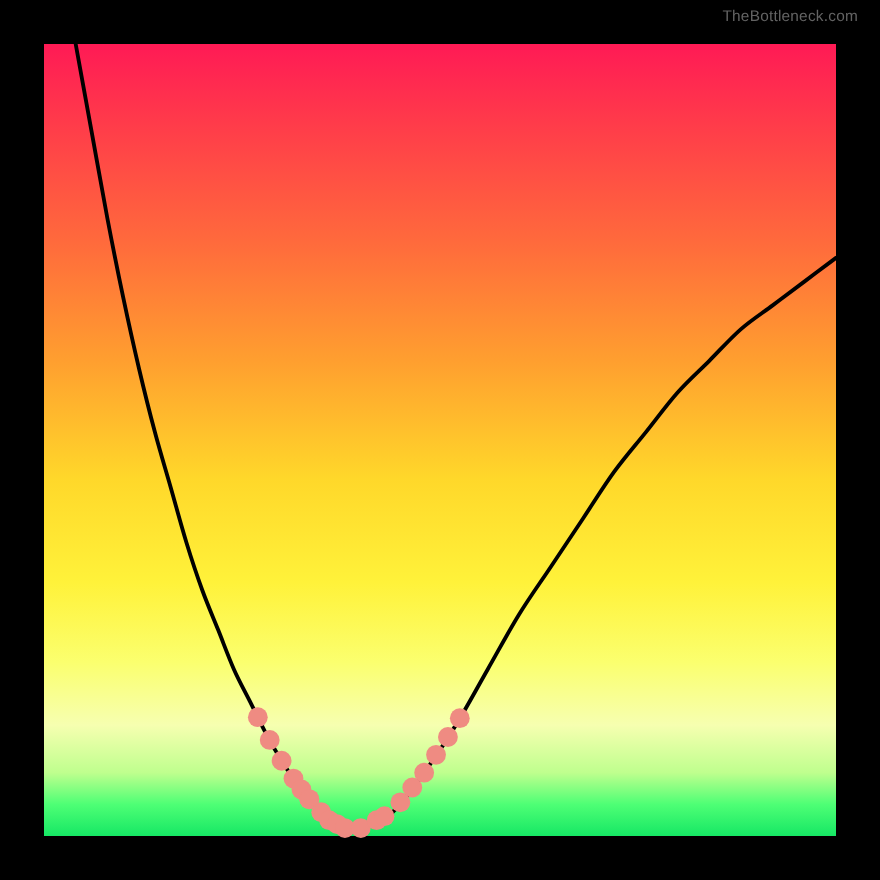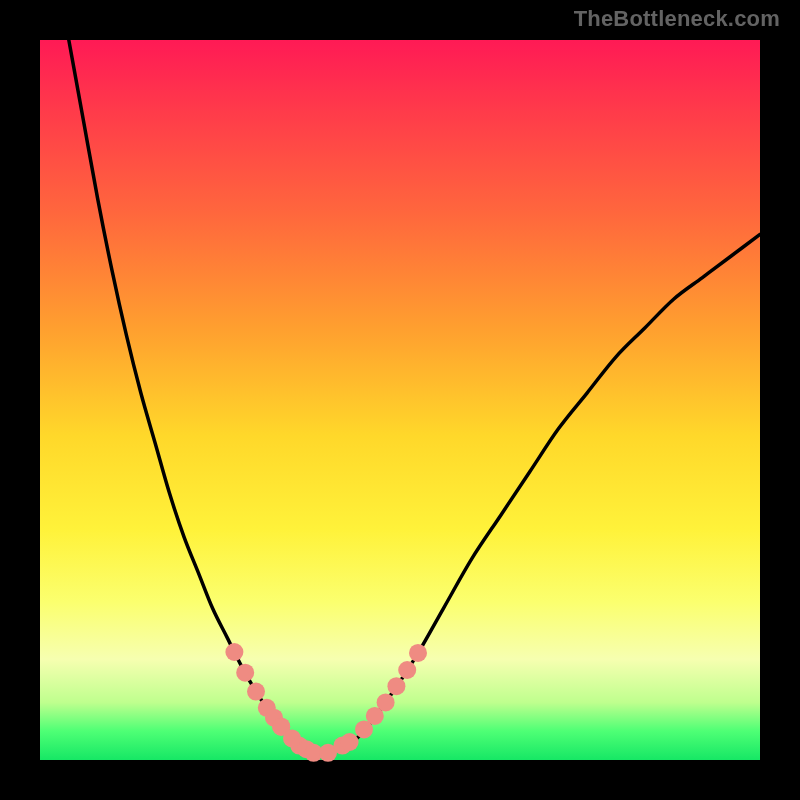--- a/index.html
+++ b/index.html
@@ -35,23 +35,23 @@
       #bfff8e 92%,
       #4eff75 96%,
       #16e765 100%
     );
   }
   #watermark {
     position: absolute;
     top: 6px;
     right: 20px;
     color: #636363;
-    font-size: 22px;
+    font-size: 14px;
     letter-spacing: 0.2px;
-    font-weight: 700;
+    font-weight: 400;
     user-select: none;
   }
   svg#overlay {
     position: absolute;
     left: 0;
     top: 0;
     width: 800px;
     height: 800px;
     pointer-events: none;
   }

